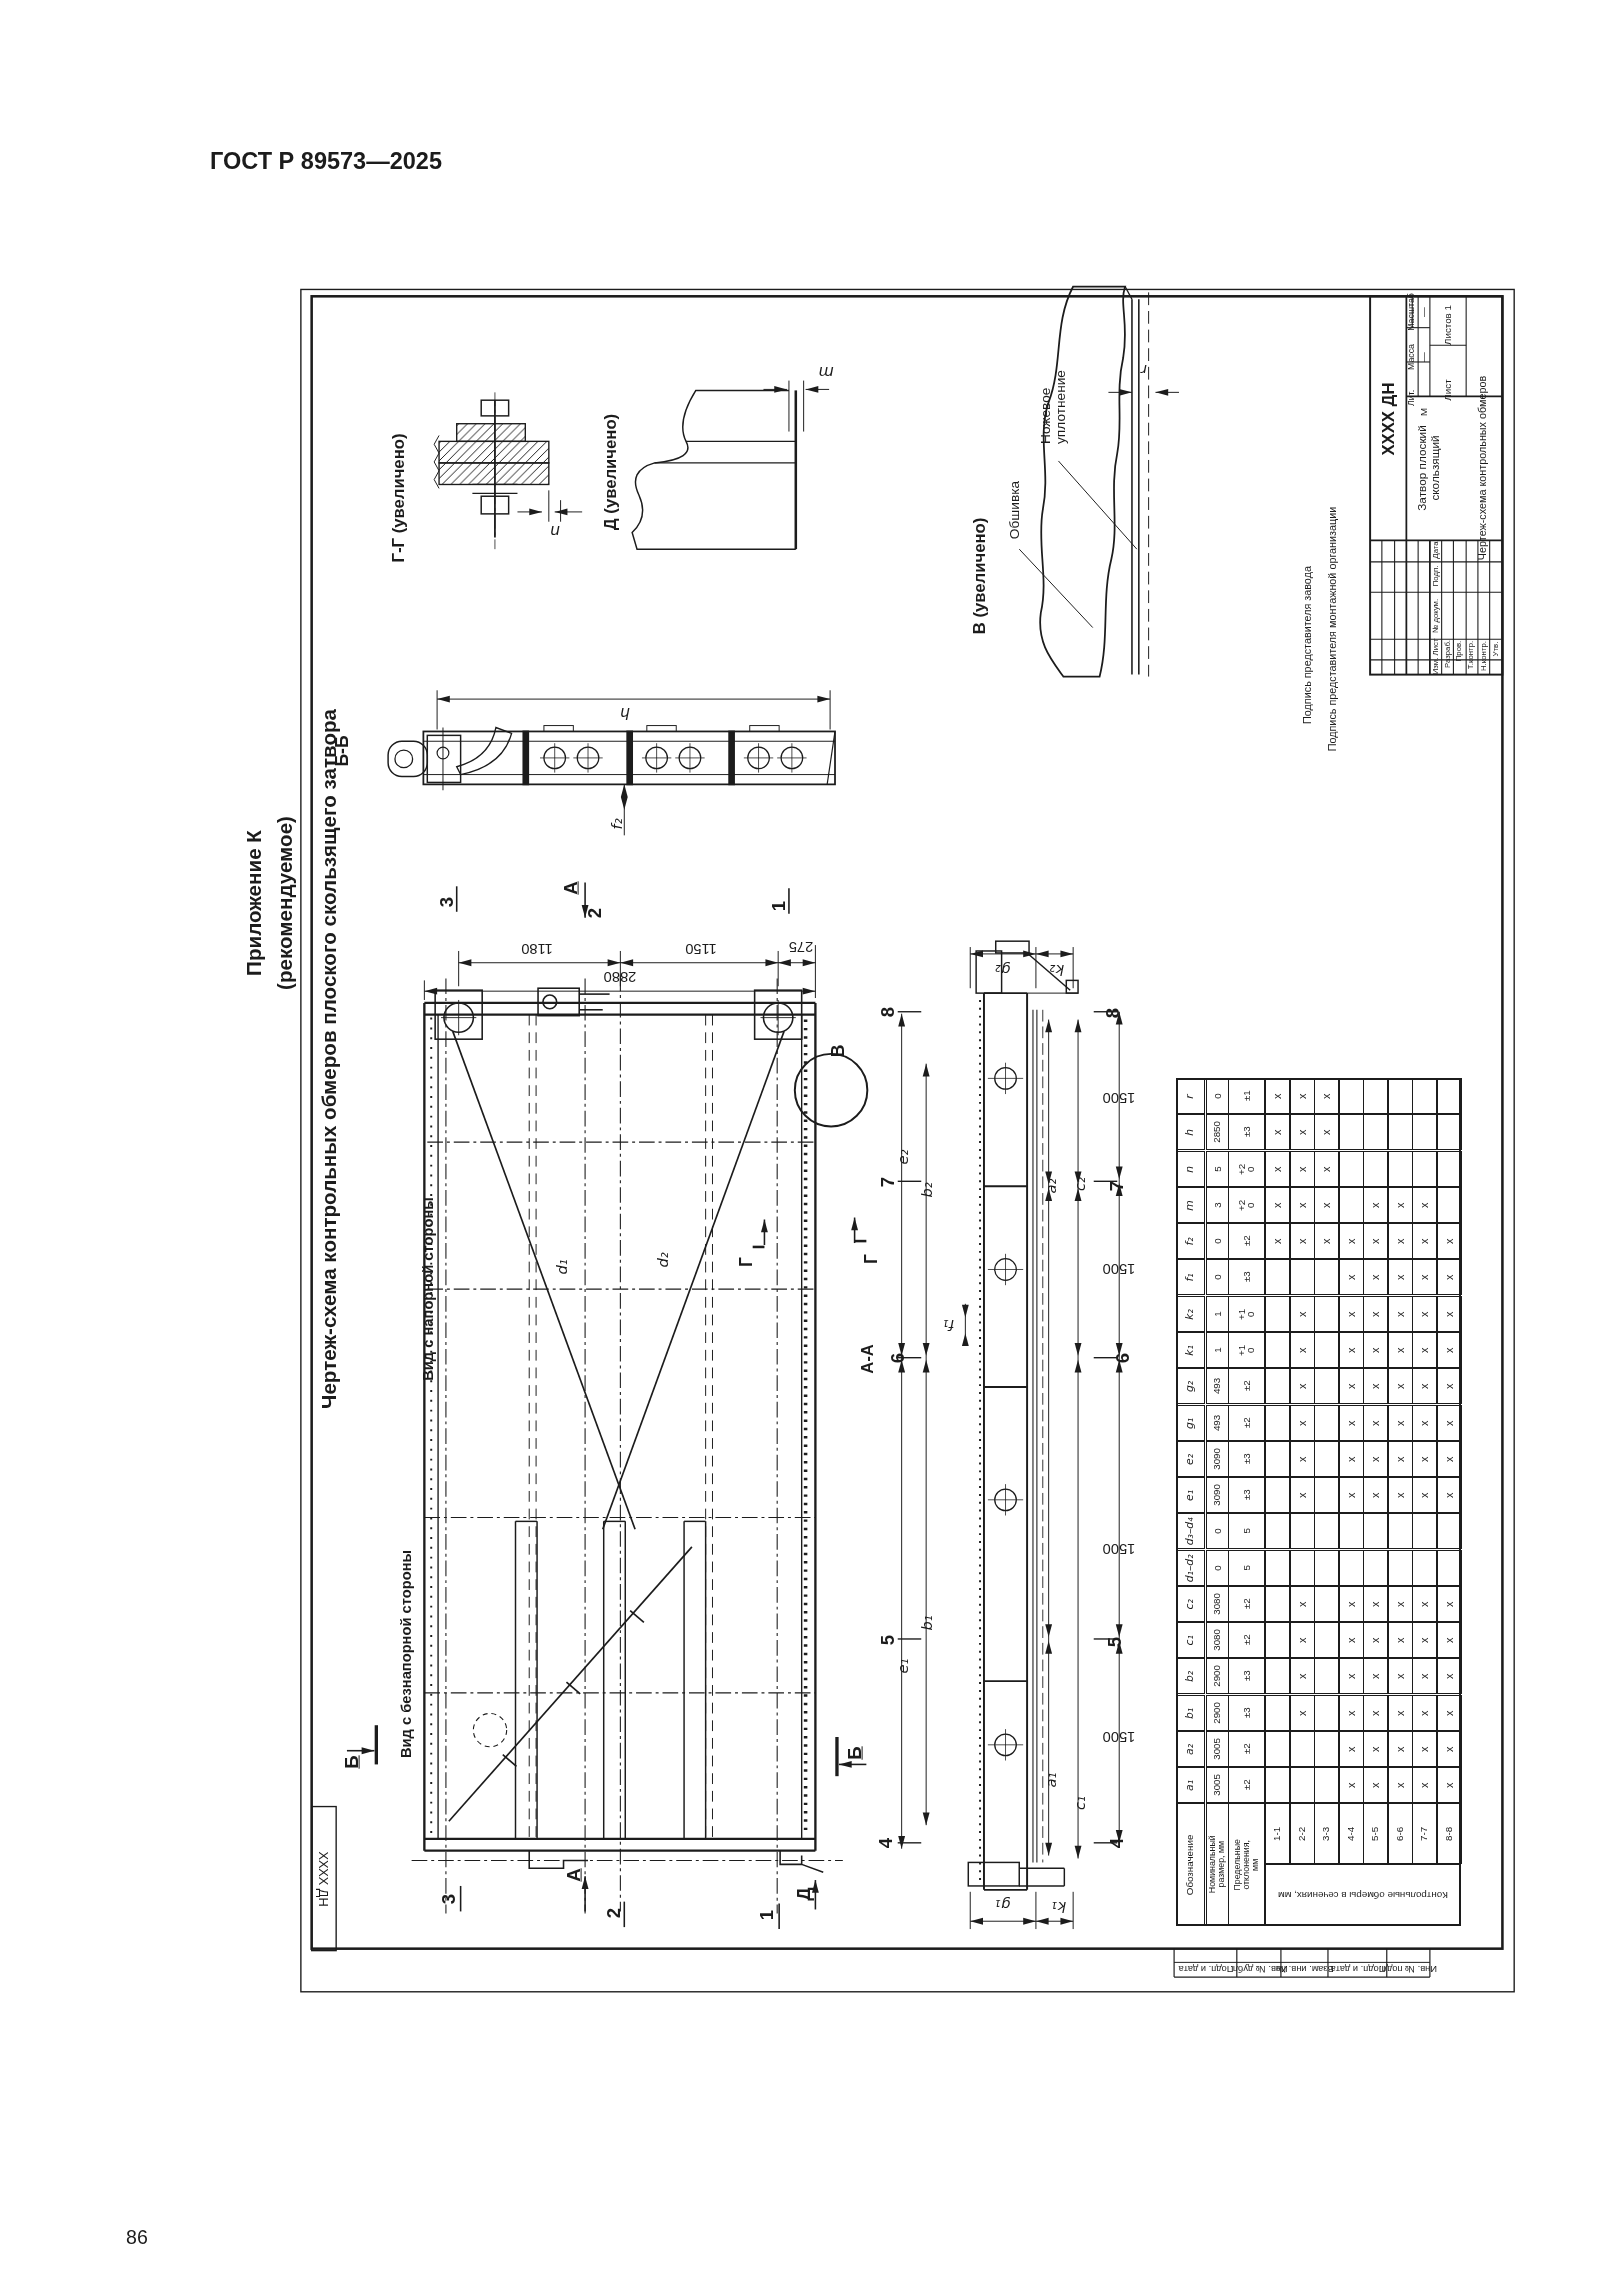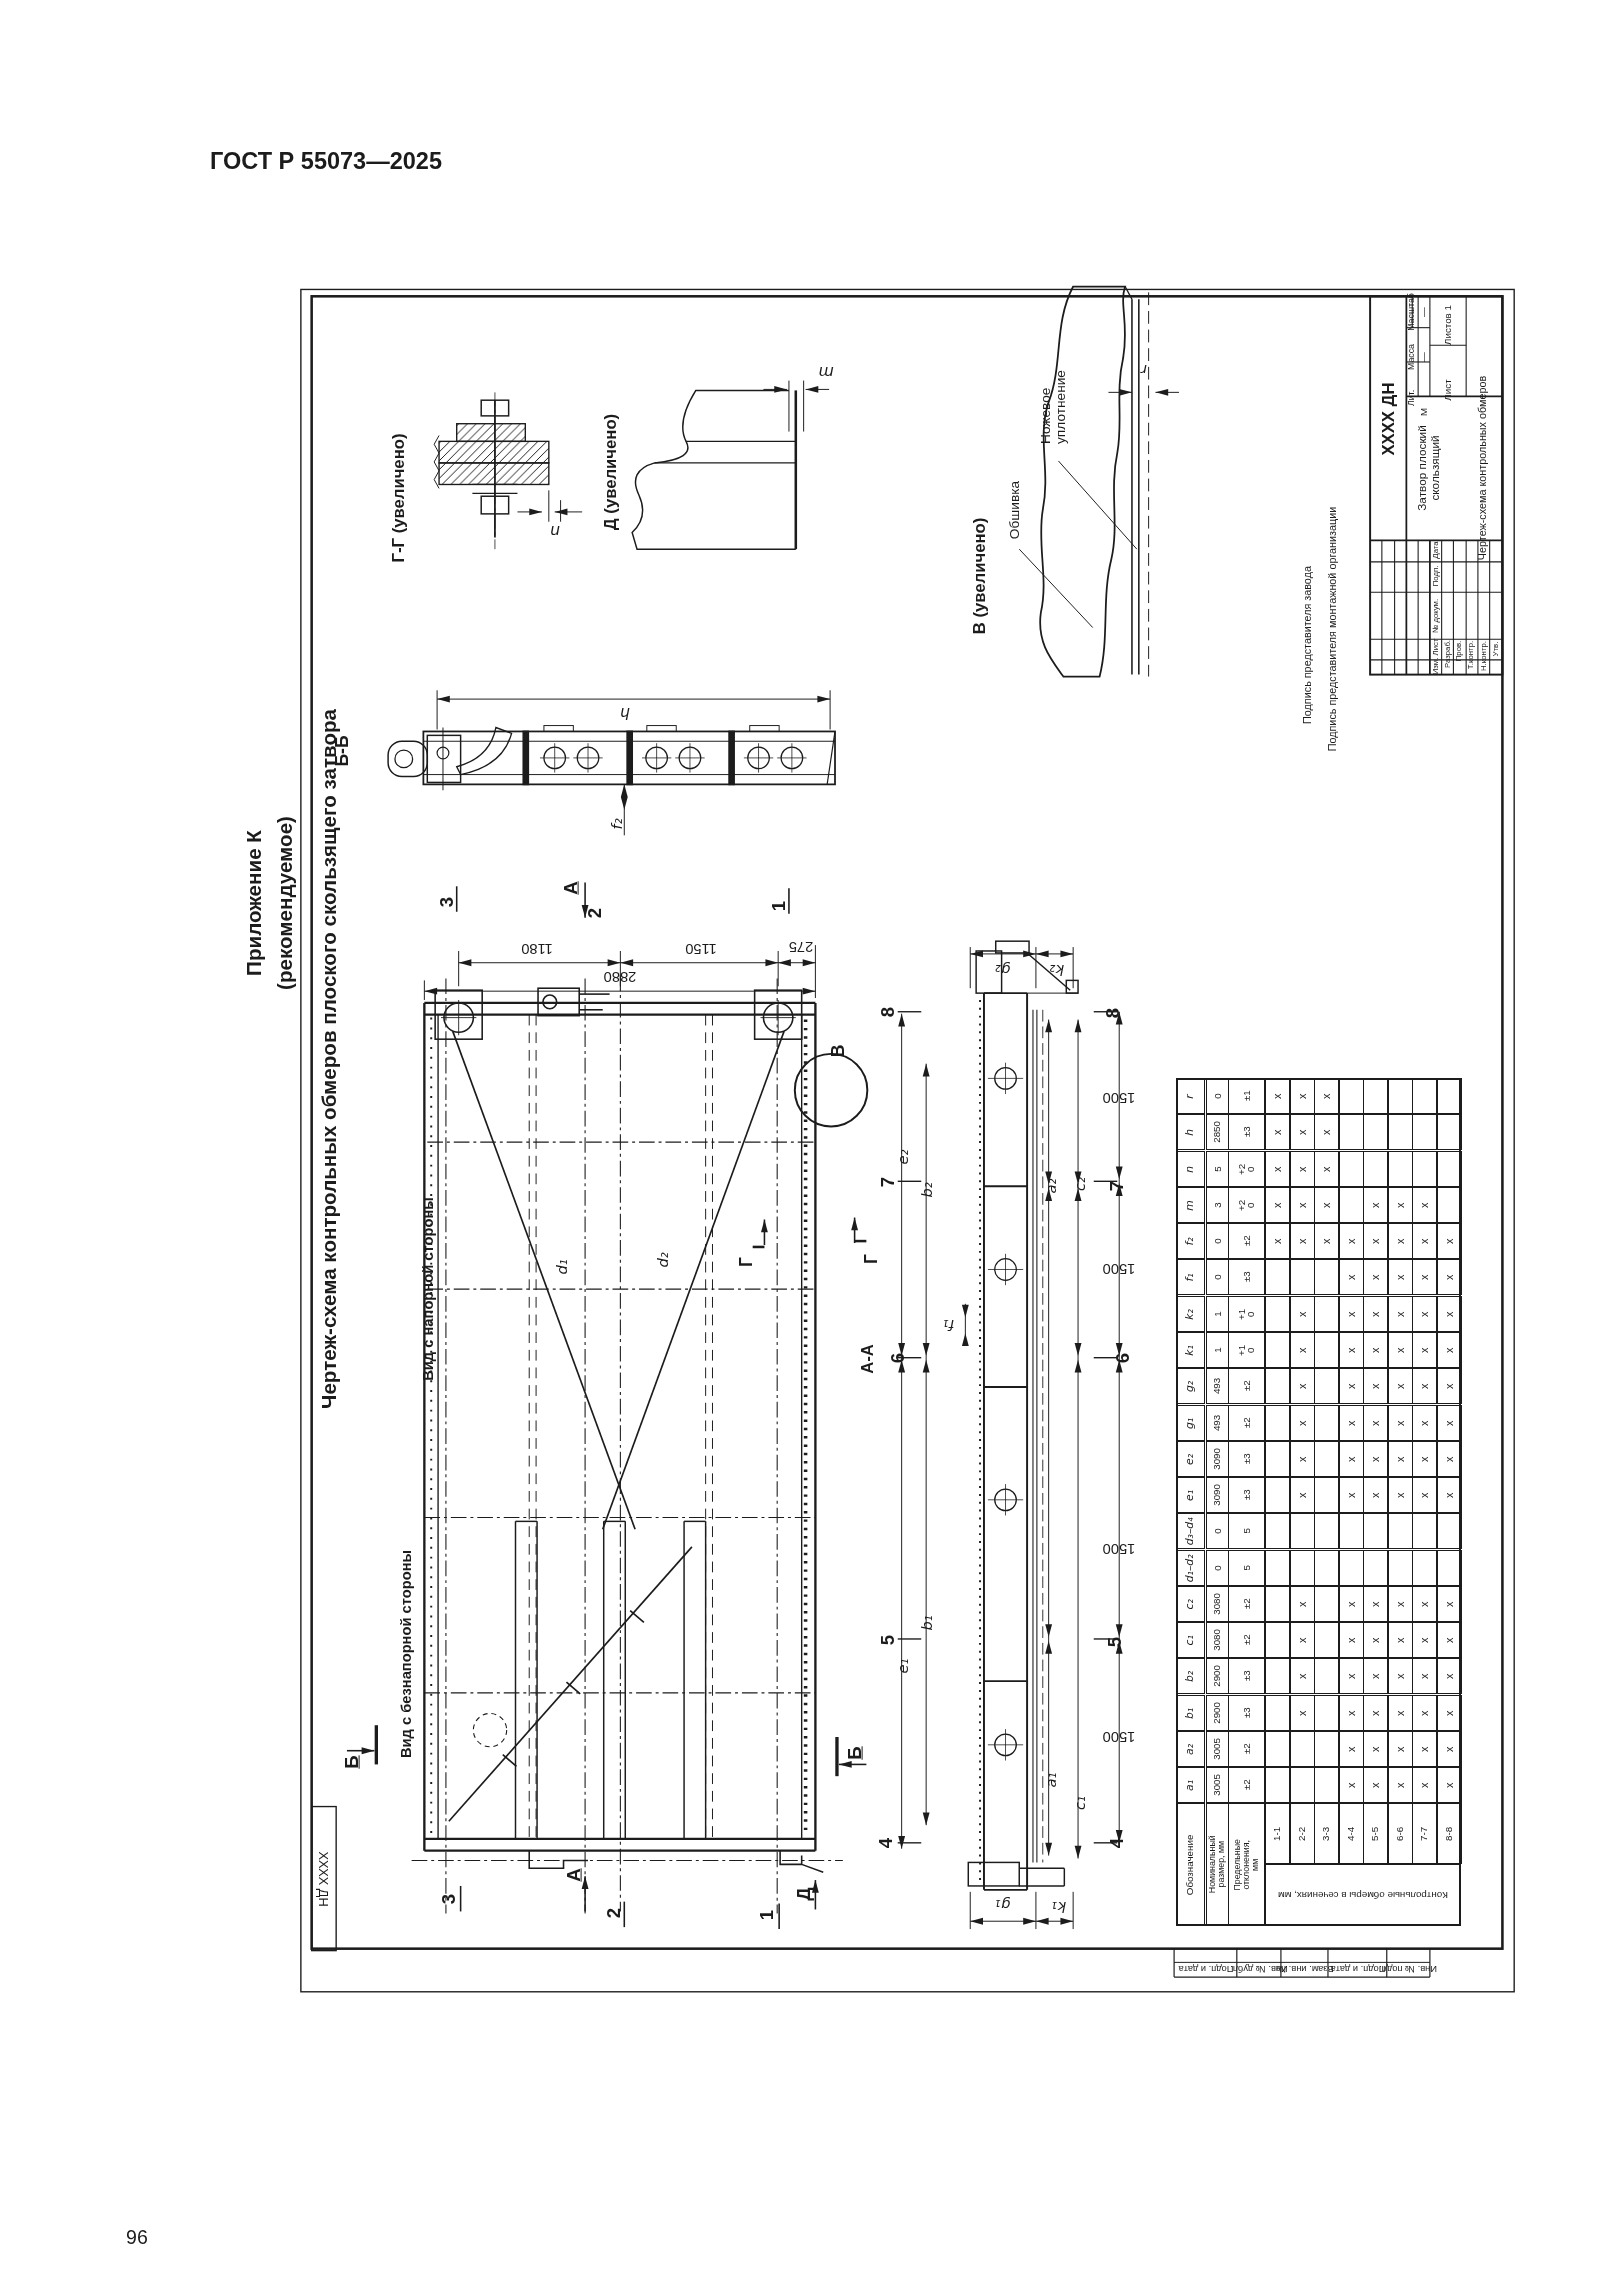--- a/index.html
+++ b/index.html
@@ -418,22 +418,22 @@
     <polygon points="382,1786 369,1782.5 369,1789.5" fill="#1c1c1c"></polygon>
     <polygon points="856,1800 869,1796.5 869,1803.5" fill="#1c1c1c"></polygon>
     <polygon points="553,522 540,518.5 540,525.5" fill="#1c1c1c"></polygon>
     <polygon points="566,522 579,518.5 579,525.5" fill="#1c1c1c"></polygon>
     <polygon points="803,397 790,393.5 790,400.5" fill="#1c1c1c"></polygon>
     <polygon points="822,397 835,393.5 835,400.5" fill="#1c1c1c"></polygon>
     <polygon points="1155,400 1142,396.5 1142,403.5" fill="#1c1c1c"></polygon>
     <polygon points="1179,400 1192,396.5 1192,403.5" fill="#1c1c1c"></polygon>
   </svg>
 
-<div class="lb b" style="left:326px;top:161px;font-size:23.5px;">ГОСТ Р 55073—2025</div>
-<div class="lb" style="left:137px;top:2238px;font-size:19.6px;">96</div>
+<div class="lb b" style="left:326px;top:161px;font-size:23.5px;">ГОСТ Р 89573—2025</div>
+<div class="lb" style="left:137px;top:2238px;font-size:19.6px;">86</div>
 
 <div class="lb r90 b" style="left:254px;top:903px;font-size:20.6px;">Приложение К</div>
 <div class="lb r90 b" style="left:285px;top:903px;font-size:20.6px;">(рекомендуемое)</div>
 <div class="lb r90 b" style="left:329px;top:1059px;font-size:20.6px;">Чертеж-схема контрольных обмеров плоского скользящего затвора</div>
 
 <div class="lb r90 b" style="left:343px;top:751px;font-size:17.6px;">Б-Б</div>
 <div class="lb r90 b" style="left:399px;top:498px;font-size:16.7px;">Г-Г (увеличено)</div>
 <div class="lb r90 b" style="left:611px;top:472px;font-size:16.7px;">Д (увеличено)</div>
 <div class="lb r90 b" style="left:980px;top:576px;font-size:16.7px;">В (увеличено)</div>
 <div class="lb r90 b" style="left:868px;top:1359px;font-size:16.7px;">А-А</div>

